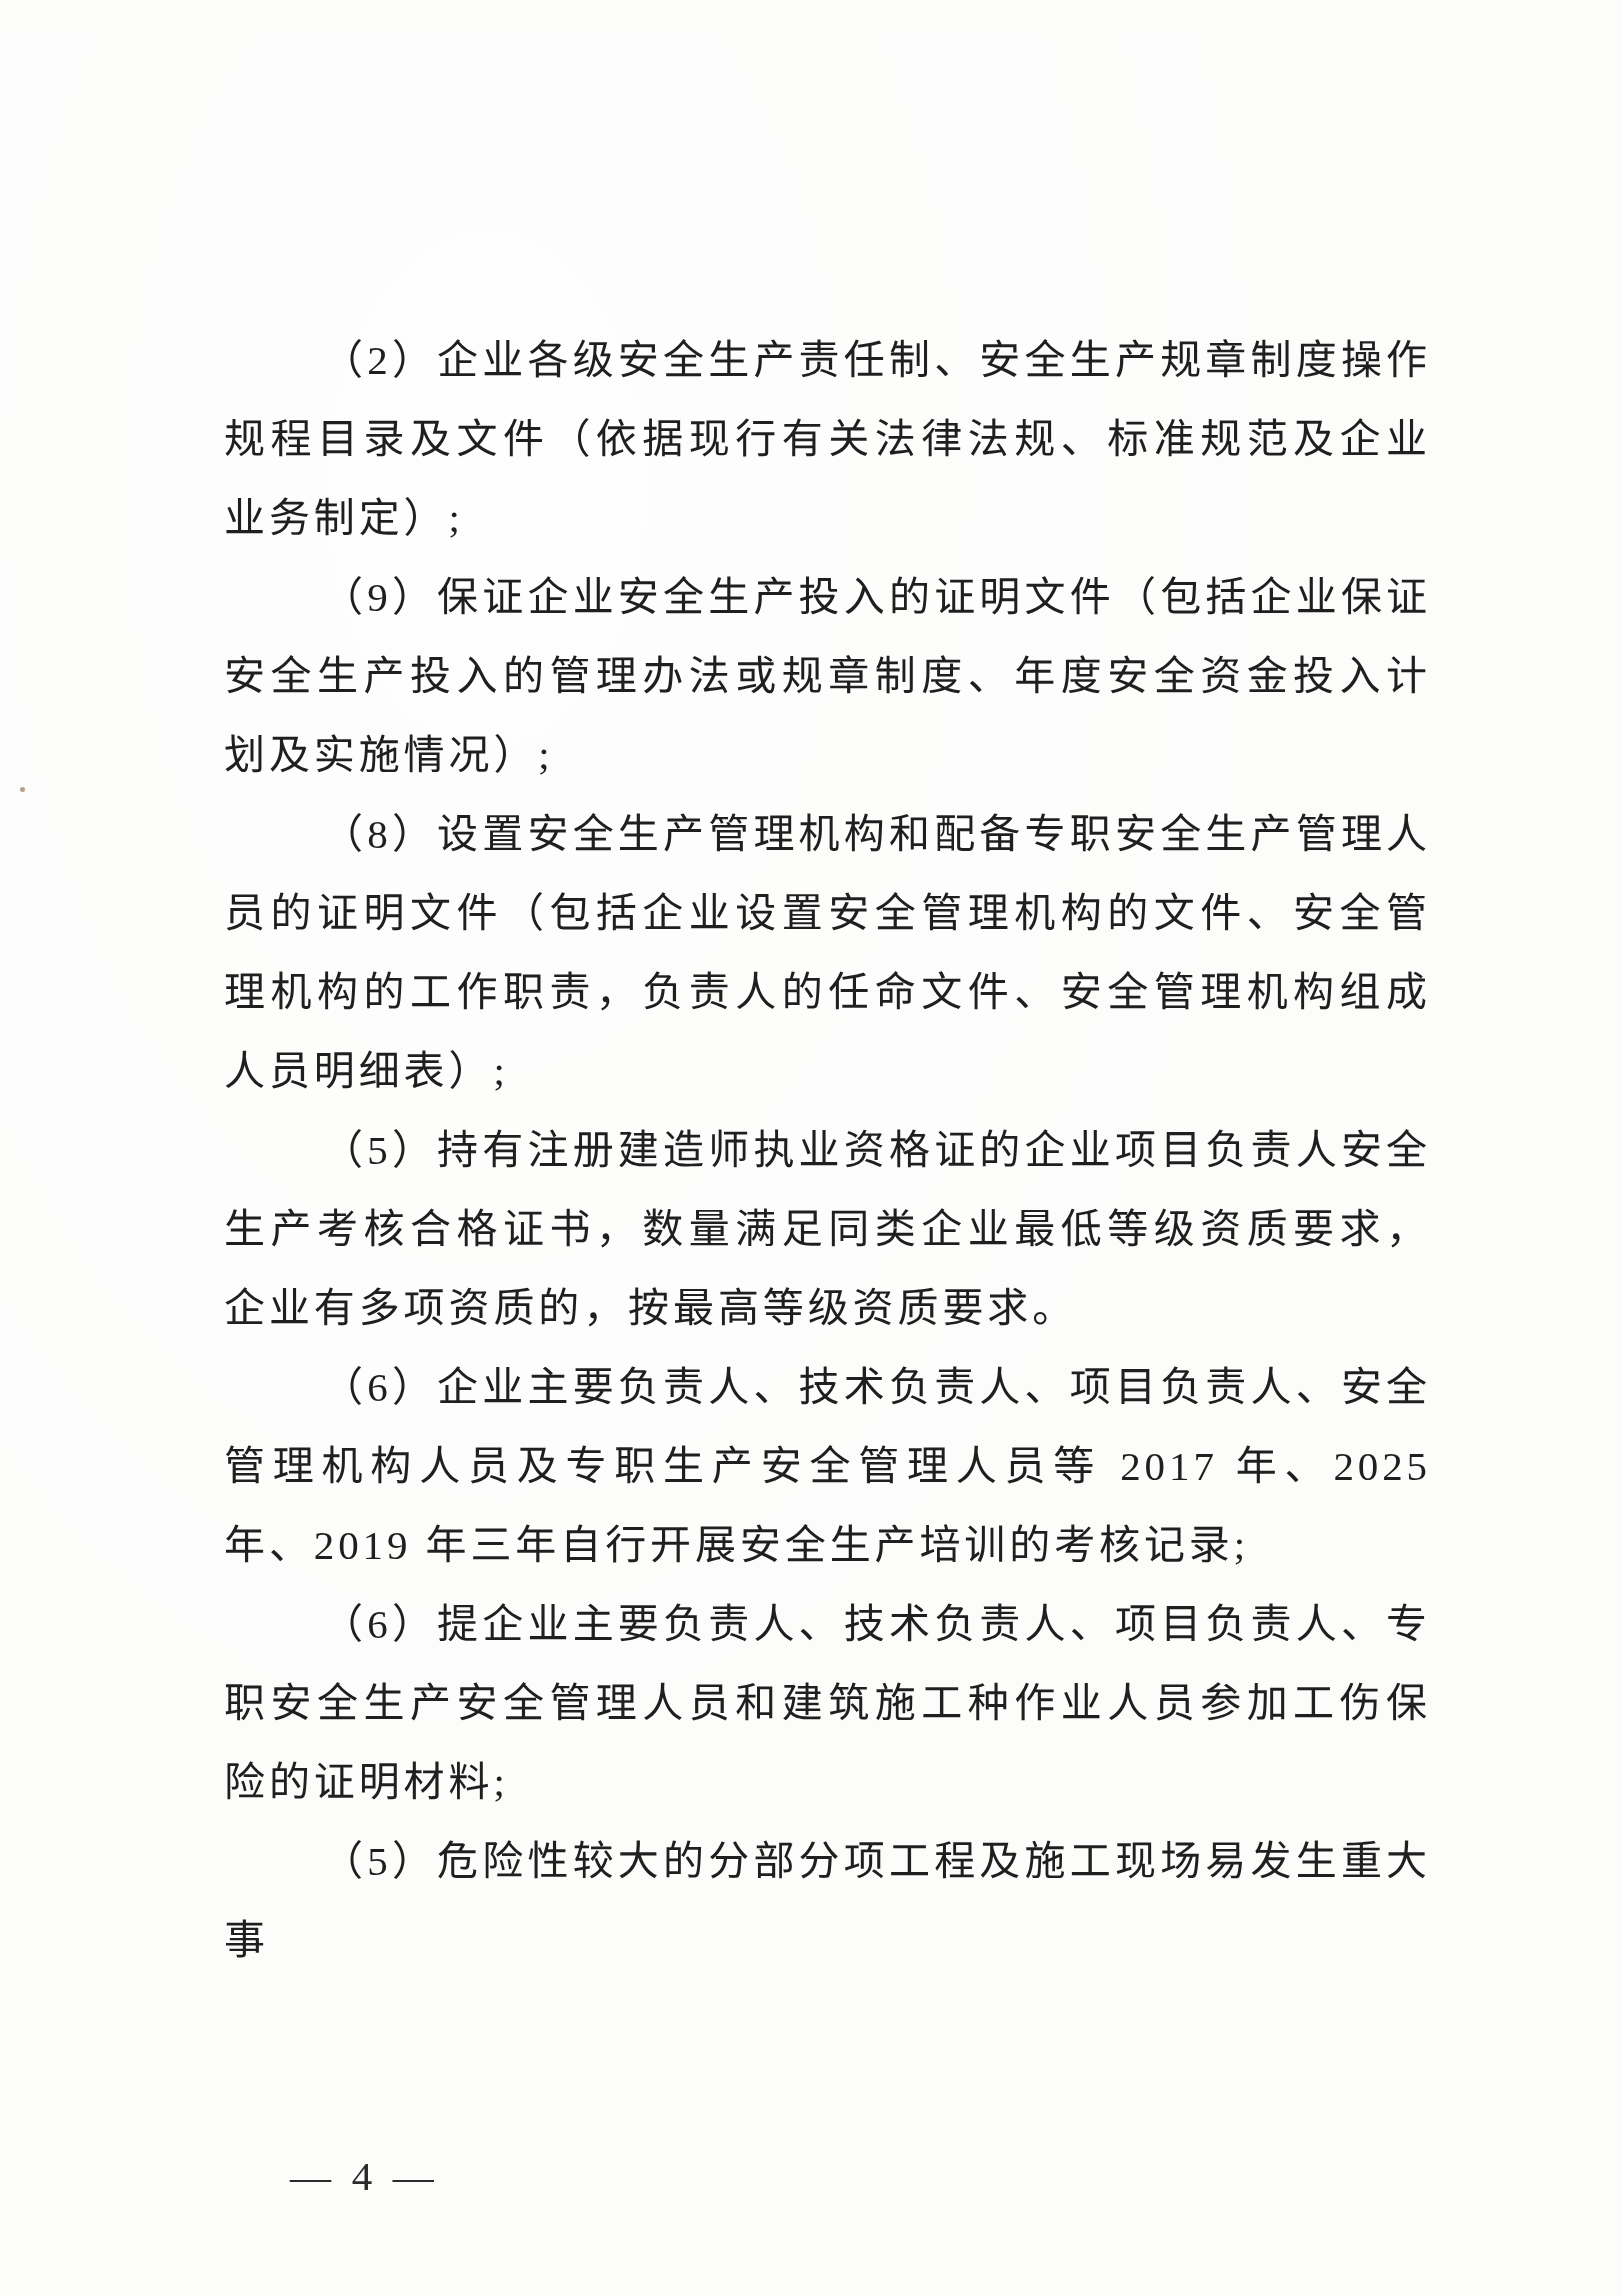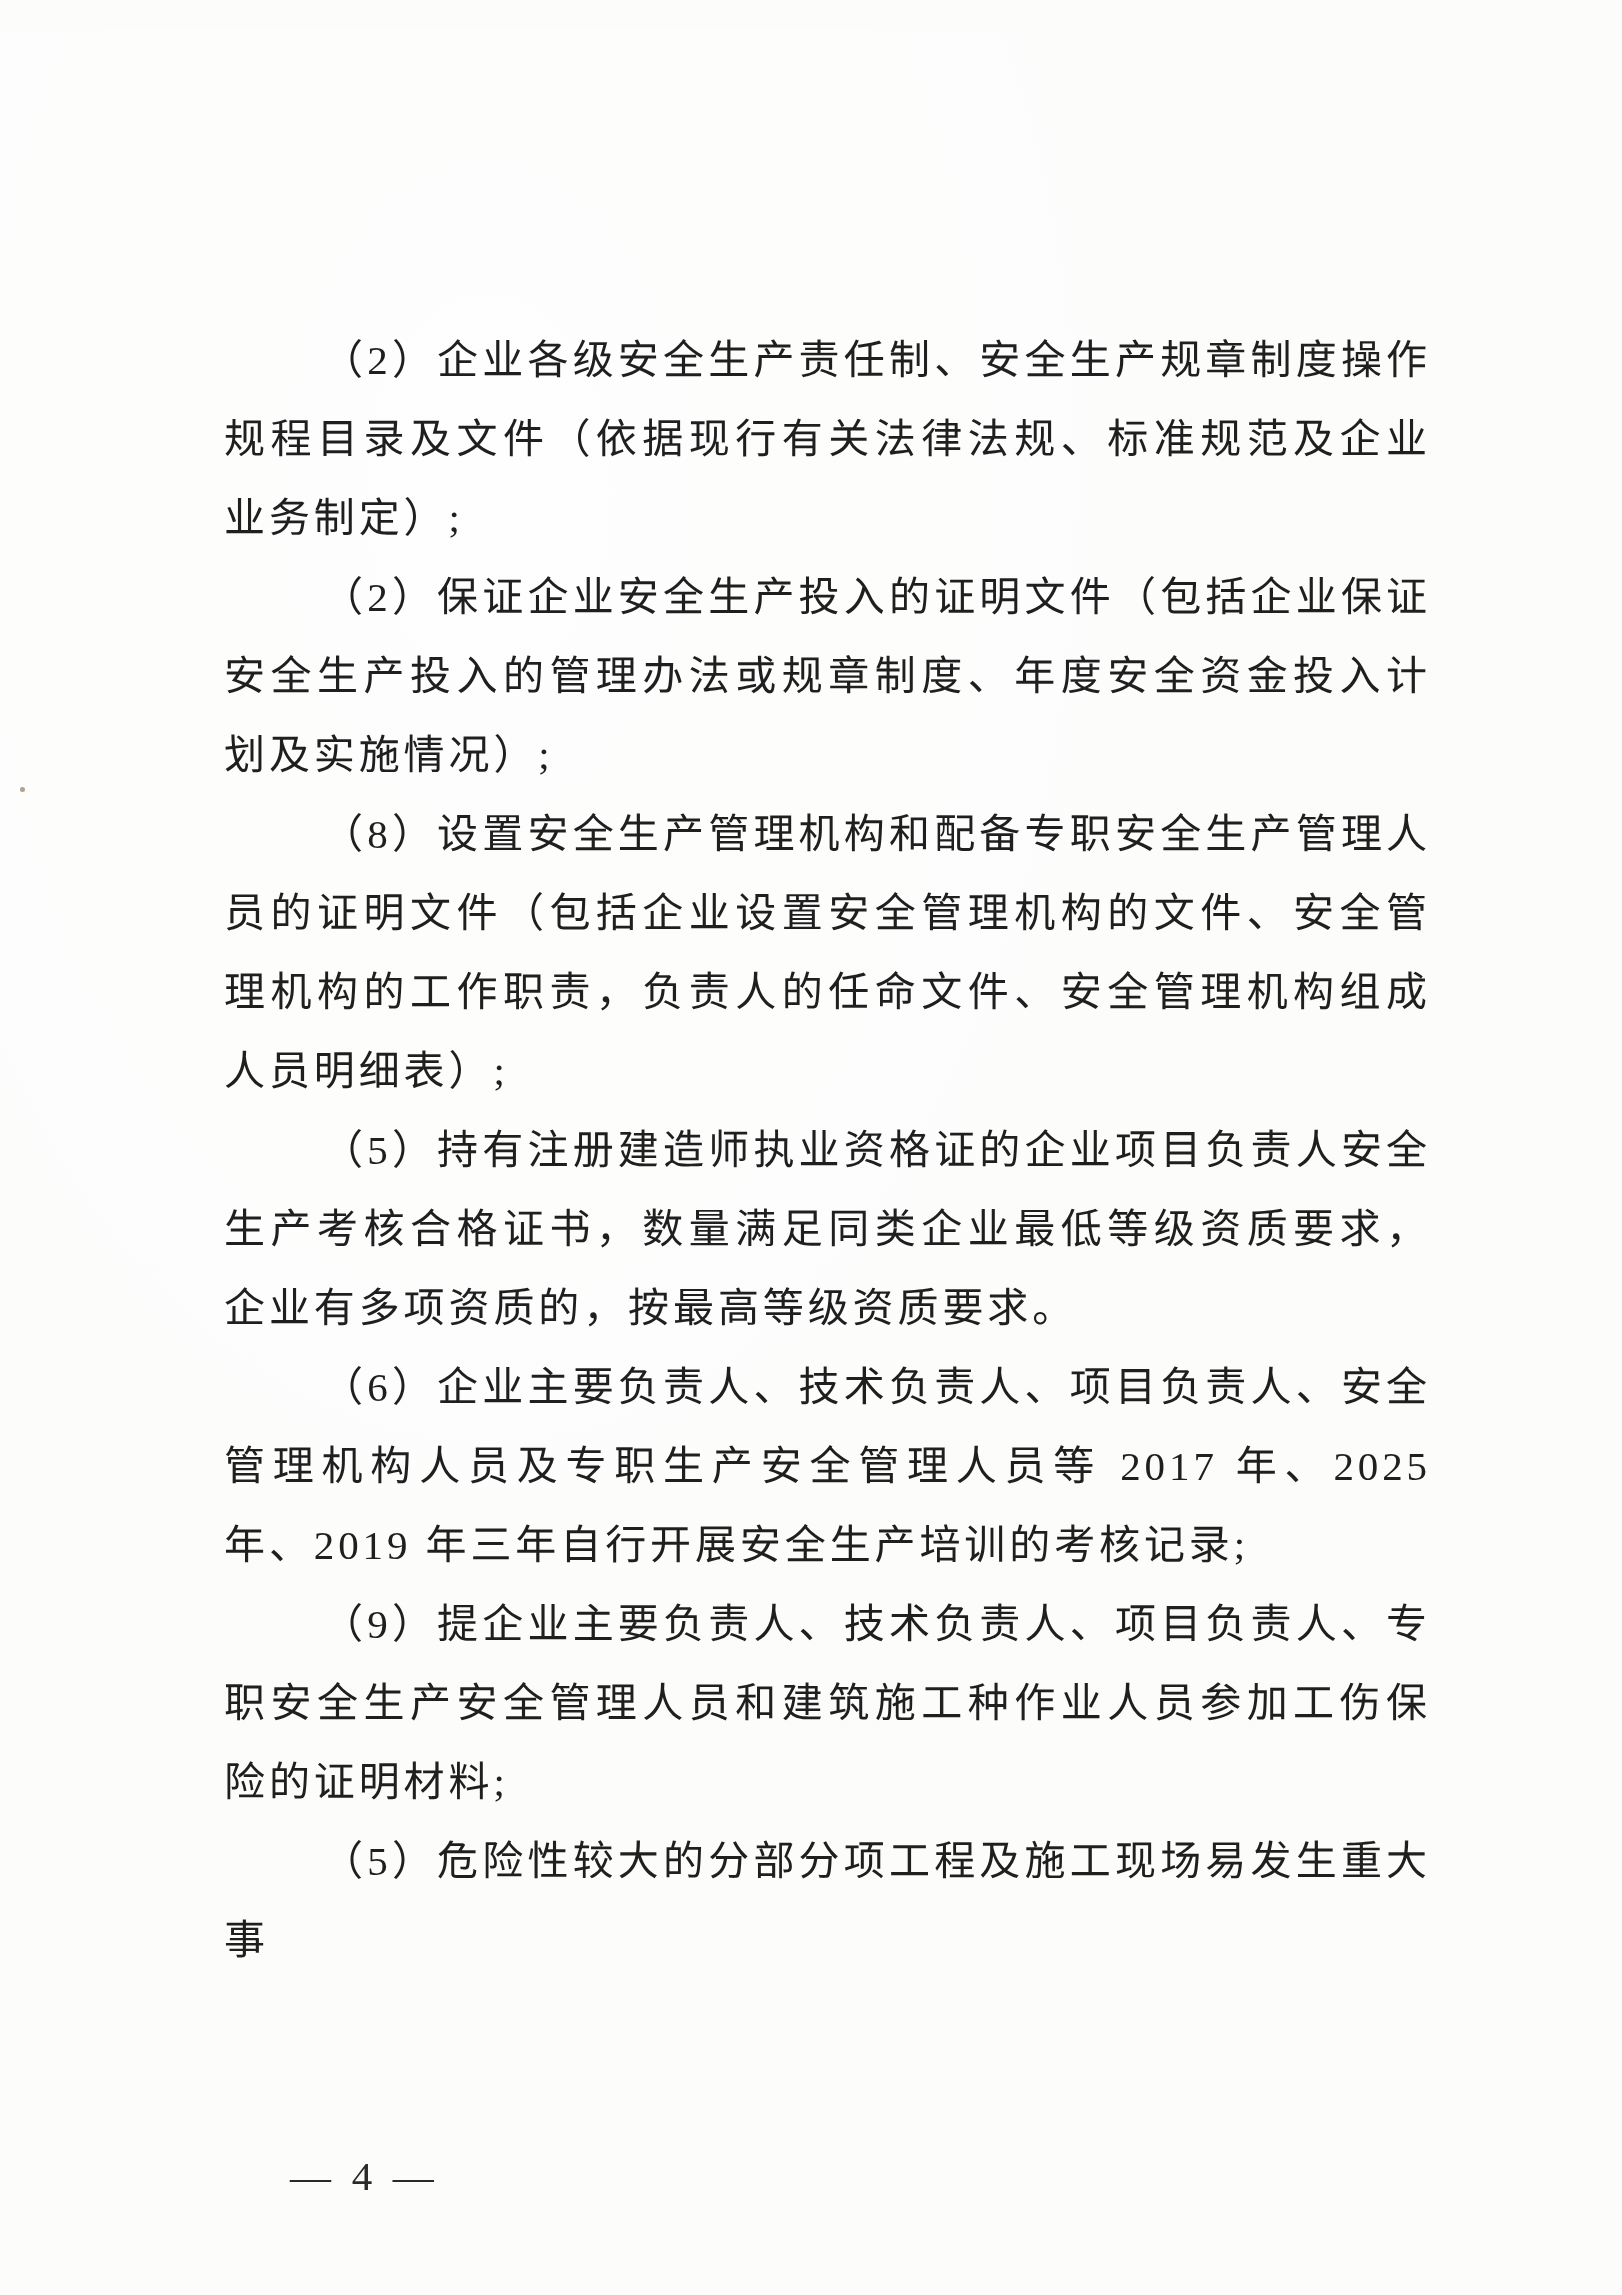--- a/index.html
+++ b/index.html
@@ -63,25 +63,25 @@
     opacity: 0.65;
   }
 </style>
 </head>
 <body>
 
 <div class="page">
 
   <div class="text-block">
     <p>（2）企业各级安全生产责任制、安全生产规章制度操作规程目录及文件（依据现行有关法律法规、标准规范及企业业务制定）;</p>
-    <p>（2）保证企业安全生产投入的证明文件（包括企业保证安全生产投入的管理办法或规章制度、年度安全资金投入计划及实施情况）;</p>
+    <p>（9）保证企业安全生产投入的证明文件（包括企业保证安全生产投入的管理办法或规章制度、年度安全资金投入计划及实施情况）;</p>
     <p>（8）设置安全生产管理机构和配备专职安全生产管理人员的证明文件（包括企业设置安全管理机构的文件、安全管理机构的工作职责，负责人的任命文件、安全管理机构组成人员明细表）;</p>
     <p>（5）持有注册建造师执业资格证的企业项目负责人安全生产考核合格证书，数量满足同类企业最低等级资质要求，企业有多项资质的，按最高等级资质要求。</p>
     <p>（6）企业主要负责人、技术负责人、项目负责人、安全管理机构人员及专职生产安全管理人员等 2017 年、2025 年、2019 年三年自行开展安全生产培训的考核记录;</p>
-    <p>（9）提企业主要负责人、技术负责人、项目负责人、专职安全生产安全管理人员和建筑施工种作业人员参加工伤保险的证明材料;</p>
+    <p>（6）提企业主要负责人、技术负责人、项目负责人、专职安全生产安全管理人员和建筑施工种作业人员参加工伤保险的证明材料;</p>
     <p>（5）危险性较大的分部分项工程及施工现场易发生重大事</p>
   </div>
 
   <div class="page-footer">— 4 —</div>
 
   <div class="scan-speck"></div>
 
 </div>
 
 

